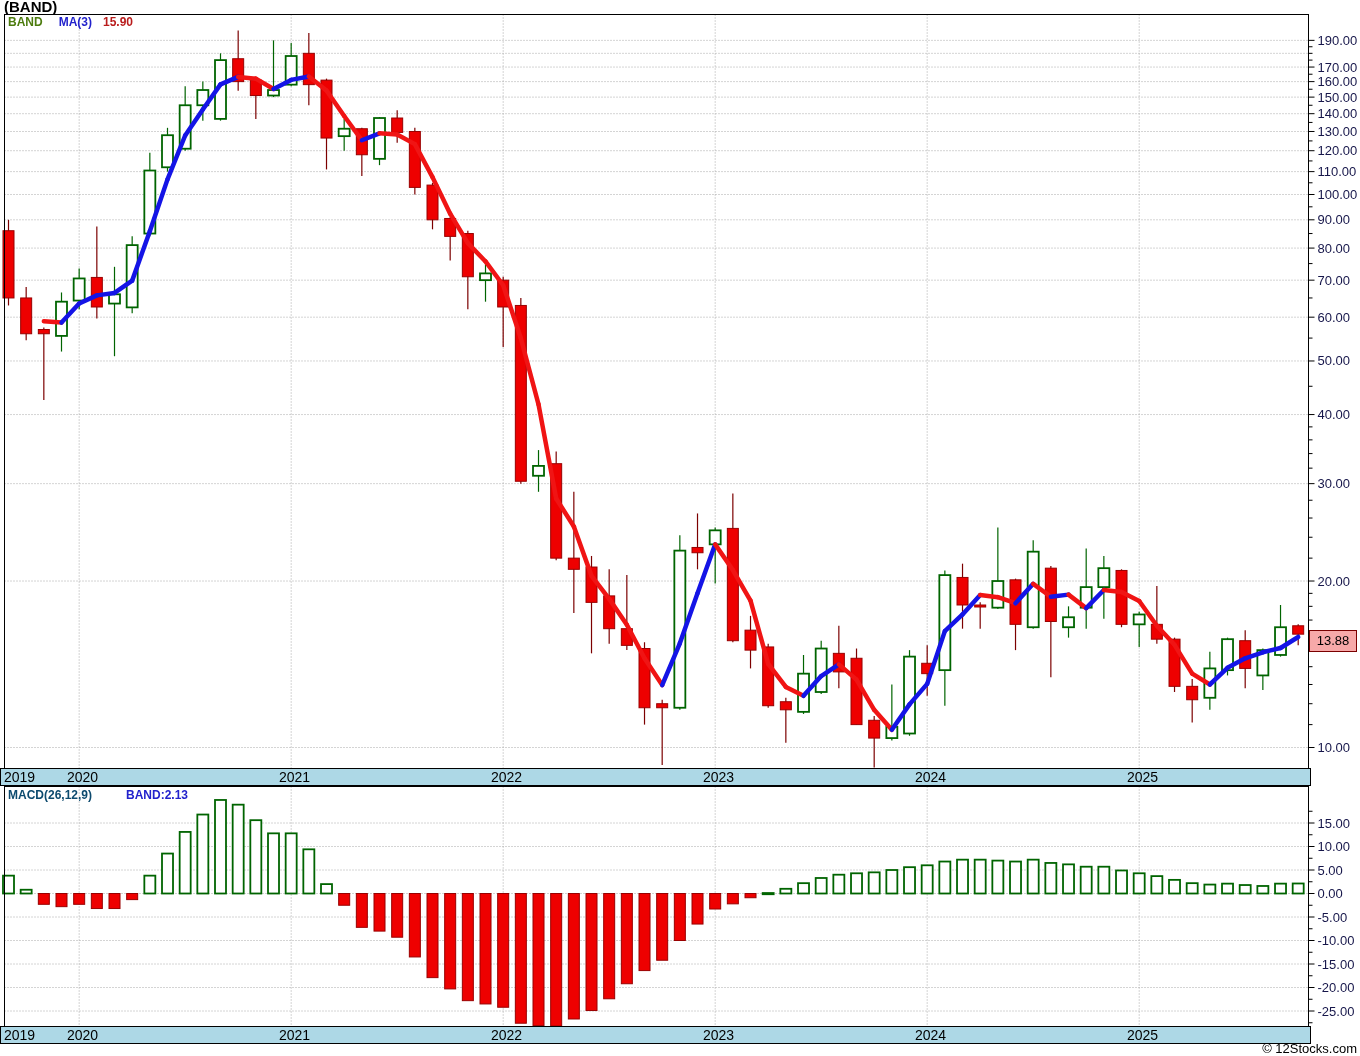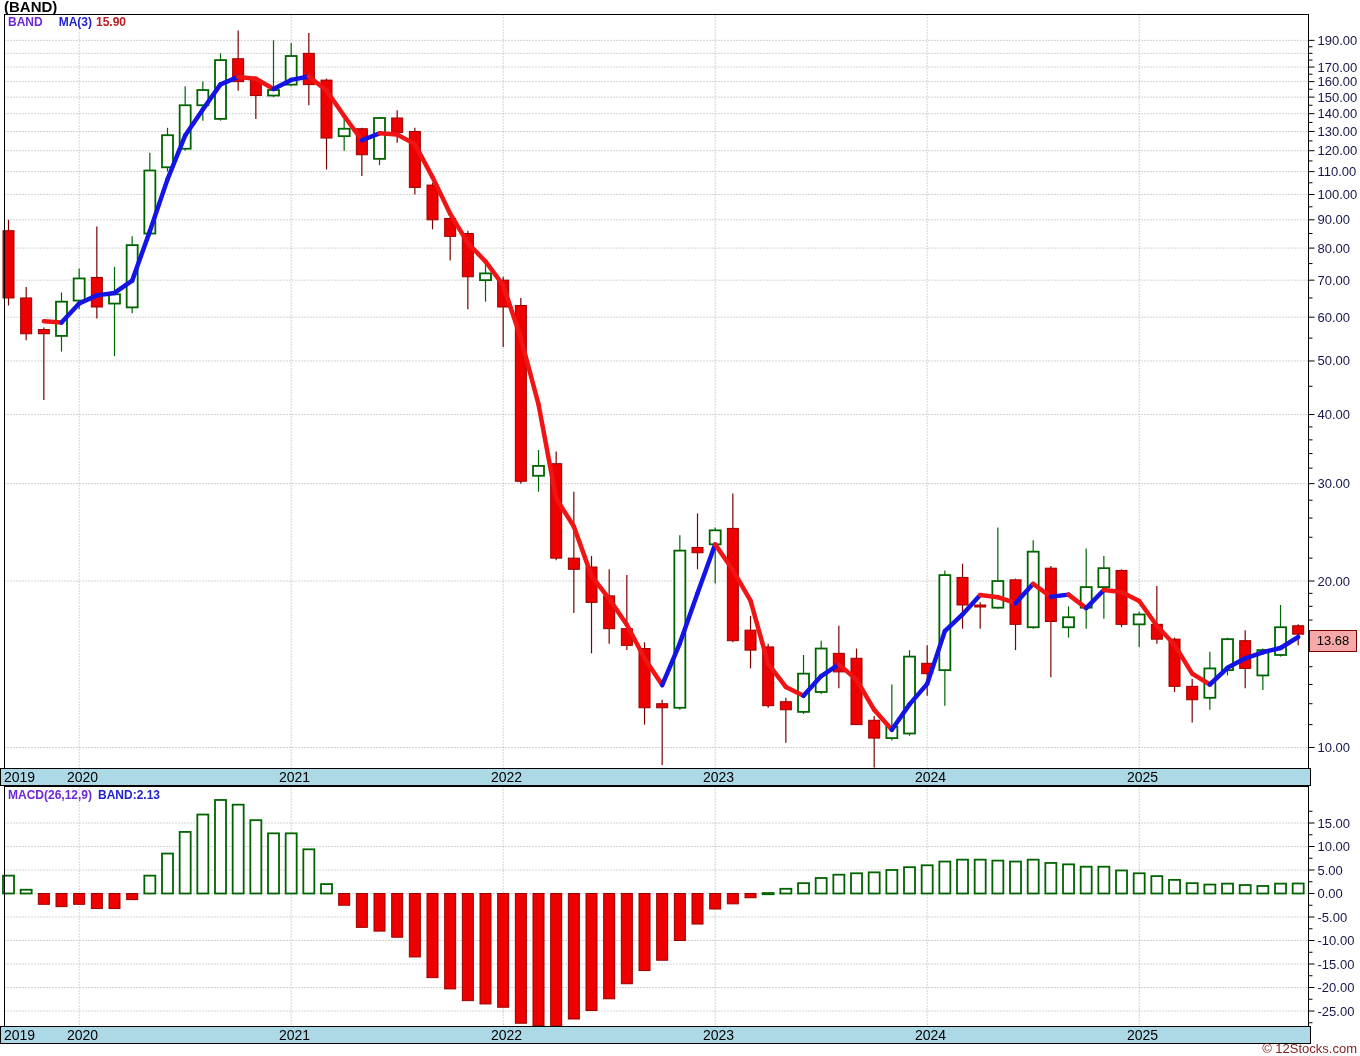--- a/index.html
+++ b/index.html
@@ -1,30 +1,30 @@
 <!DOCTYPE html>
 <html><head>
 <meta charset="utf-8">
 <style>
   html,body{margin:0;padding:0;background:#fff;}
   #stage{position:relative;width:1360px;height:1056px;background:#fff;overflow:hidden;
          font-family:"Liberation Sans",sans-serif;}
   #chart{position:absolute;left:0;top:0;}
   .ttl{position:absolute;left:4px;top:-2px;font-size:15px;font-weight:bold;color:#000;}
   .legend{position:absolute;left:8px;top:15px;font-size:12px;font-weight:bold;}
-  .legend .sym{color:#6d28d9;margin-right:16px;}
-  .legend .ma{color:#2222cc;margin-right:4px;}
+  .legend .sym{color:#4d7c0f;margin-right:16px;}
+  .legend .ma{color:#2222cc;margin-right:11px;}
   .legend .maval{color:#b91c1c;}
   .mlegend{position:absolute;left:8px;top:788px;font-size:12px;font-weight:bold;}
-  .mlegend .ind{color:#6d28d9;margin-right:6px;}
+  .mlegend .ind{color:#0c4a6e;margin-right:34px;}
   .mlegend .val{color:#2222cc;}
   .ptag{position:absolute;left:1309px;top:630px;width:46px;height:20px;
         background:#f7a9a9;border:1px solid #7a0000;color:#000;font-size:13px;
         text-align:center;line-height:20px;}
-  .copyr{position:absolute;right:3px;top:1041px;font-size:13px;color:#7f1d1d;text-align:right;}
+  .copyr{position:absolute;right:3px;top:1041px;font-size:13px;color:#000000;text-align:right;}
   text{font-family:"Liberation Sans",sans-serif;}
 </style>
 </head>
 <body>
 
 <div id="stage">
   <svg id="chart" width="1360" height="1056">
       <g>
         <line x1="4.5" y1="747.5" x2="1308.5" y2="747.5" stroke="#a8a8a8" stroke-width="1" stroke-dasharray="1 2"></line>
         <line x1="4.5" y1="581.0304123978184" x2="1308.5" y2="581.0304123978184" stroke="#a8a8a8" stroke-width="1" stroke-dasharray="1 2"></line>
@@ -644,15 +644,15 @@
         <line x1="1308.5" y1="1022.75" x2="1312.5" y2="1022.75" stroke="#000" stroke-width="1"></line>
       </g>
     </svg>
   <div class="ttl">(BAND)</div>
   <div class="legend">
     <span class="sym">BAND</span><span class="ma">MA(3)</span><span class="maval">15.90</span>
   </div>
   <div class="mlegend">
     <span class="ind">MACD(26,12,9)</span><span class="val">BAND:2.13</span>
   </div>
-  <div class="ptag">13.68</div>
+  <div class="ptag">13.88</div>
   <div class="copyr">© 12Stocks.com</div>
 </div>
 
 </body></html>

